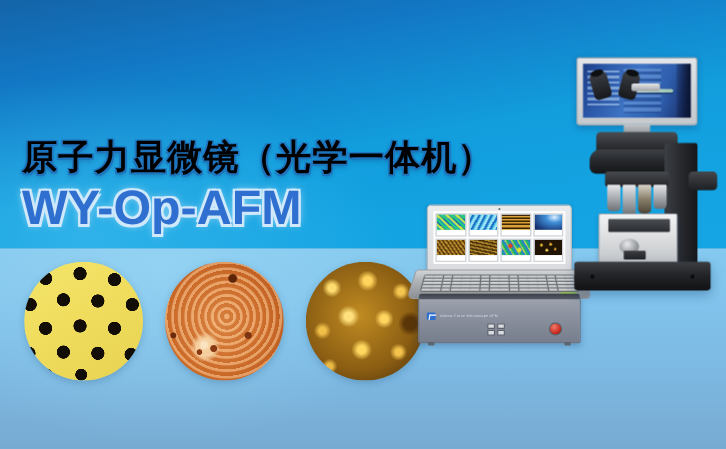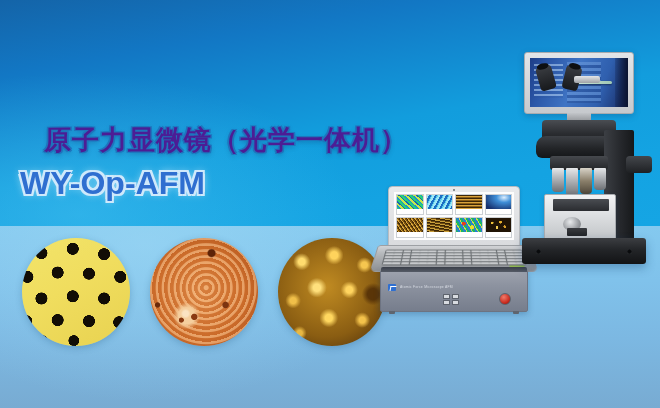--- a/index.html
+++ b/index.html
@@ -25,31 +25,30 @@
     background:linear-gradient(180deg,#84c9ef 0%,#80c2eb 30%,#7cb8e2 62%,#78abd2 100%);
   }
   .bg-bottom:after{
     content:""; position:absolute; left:0; top:0; width:100%; height:100%;
     background:radial-gradient(ellipse 55% 120% at 22% 10%, rgba(160,218,245,.55), rgba(160,218,245,0) 72%);
   }
 
   
   .title-cn {
     position:absolute; left:20px; top:122px;
-    font-size:27px; font-weight:bold; color:#4c1d95;
+    font-size:32px; font-weight:bold; color:#000000;
     letter-spacing:1px; white-space:nowrap;
     text-shadow:
       -1.4px -1.4px 0 #1f74bd, 1.4px -1.4px 0 #1f74bd,
       -1.4px  1.4px 0 #1f74bd, 1.4px  1.4px 0 #1f74bd,
       0 2px 5px rgba(10,60,110,.45);
-    margin-left: 24px;
   }
   .title-model {
     position:absolute; left:20px; top:165px;
-    font-size:32px; font-weight:bold; color:#2f6fd0;
+    font-size:44px; font-weight:bold; color:#2f6fd0;
     letter-spacing:0px; white-space:nowrap;
     text-shadow:
       -2px -2px 0 #cfe9fb, 2px -2px 0 #cfe9fb,
       -2px  2px 0 #cfe9fb, 2px  2px 0 #cfe9fb,
       0 0 9px rgba(225,245,255,.85);
   }
 
   
   .afm-circle {
     position:absolute; border-radius:50%;

